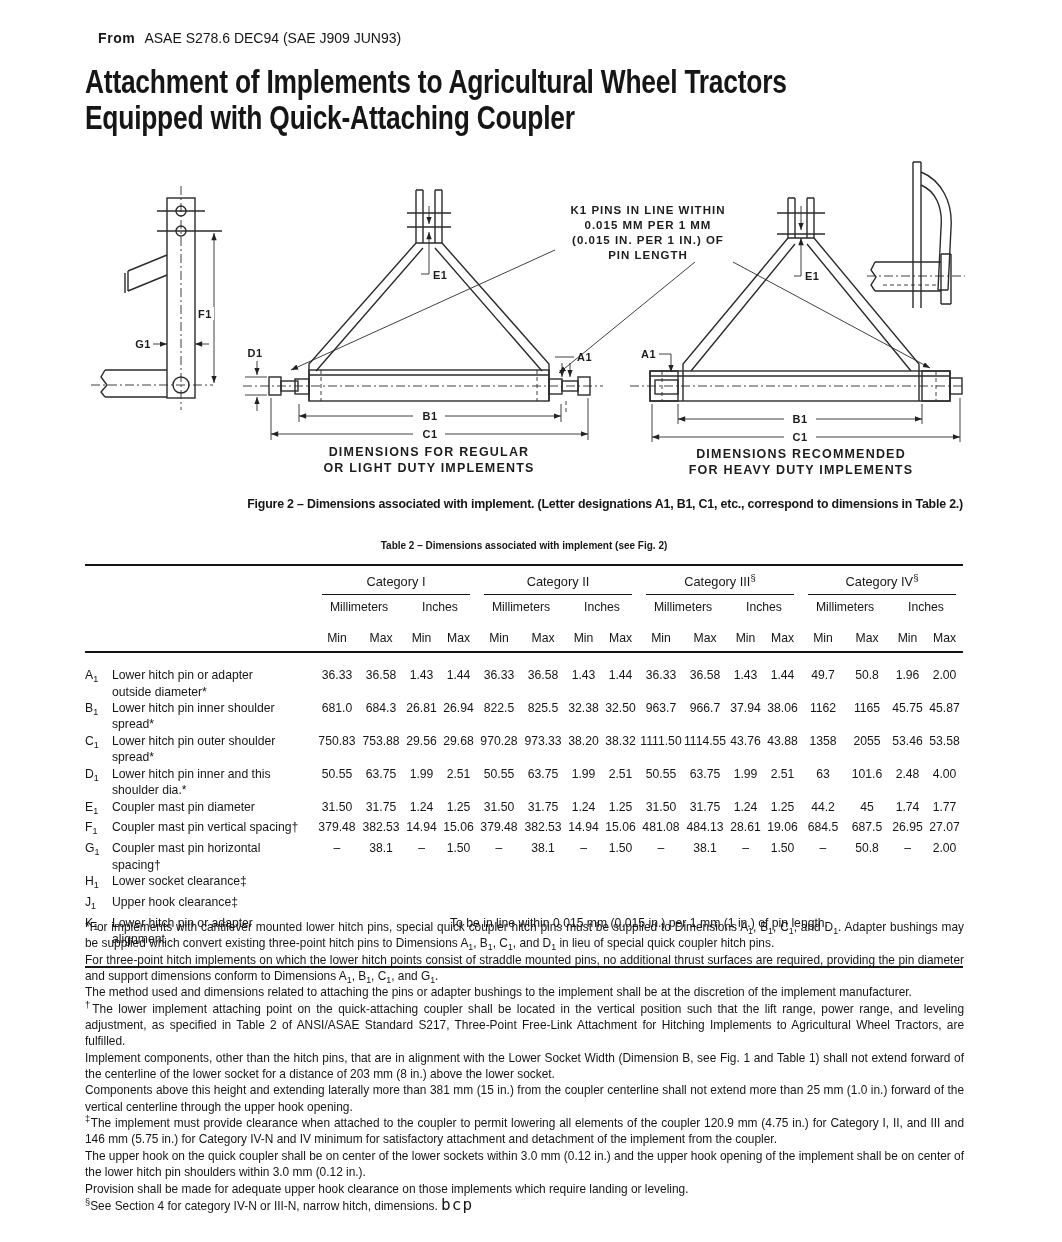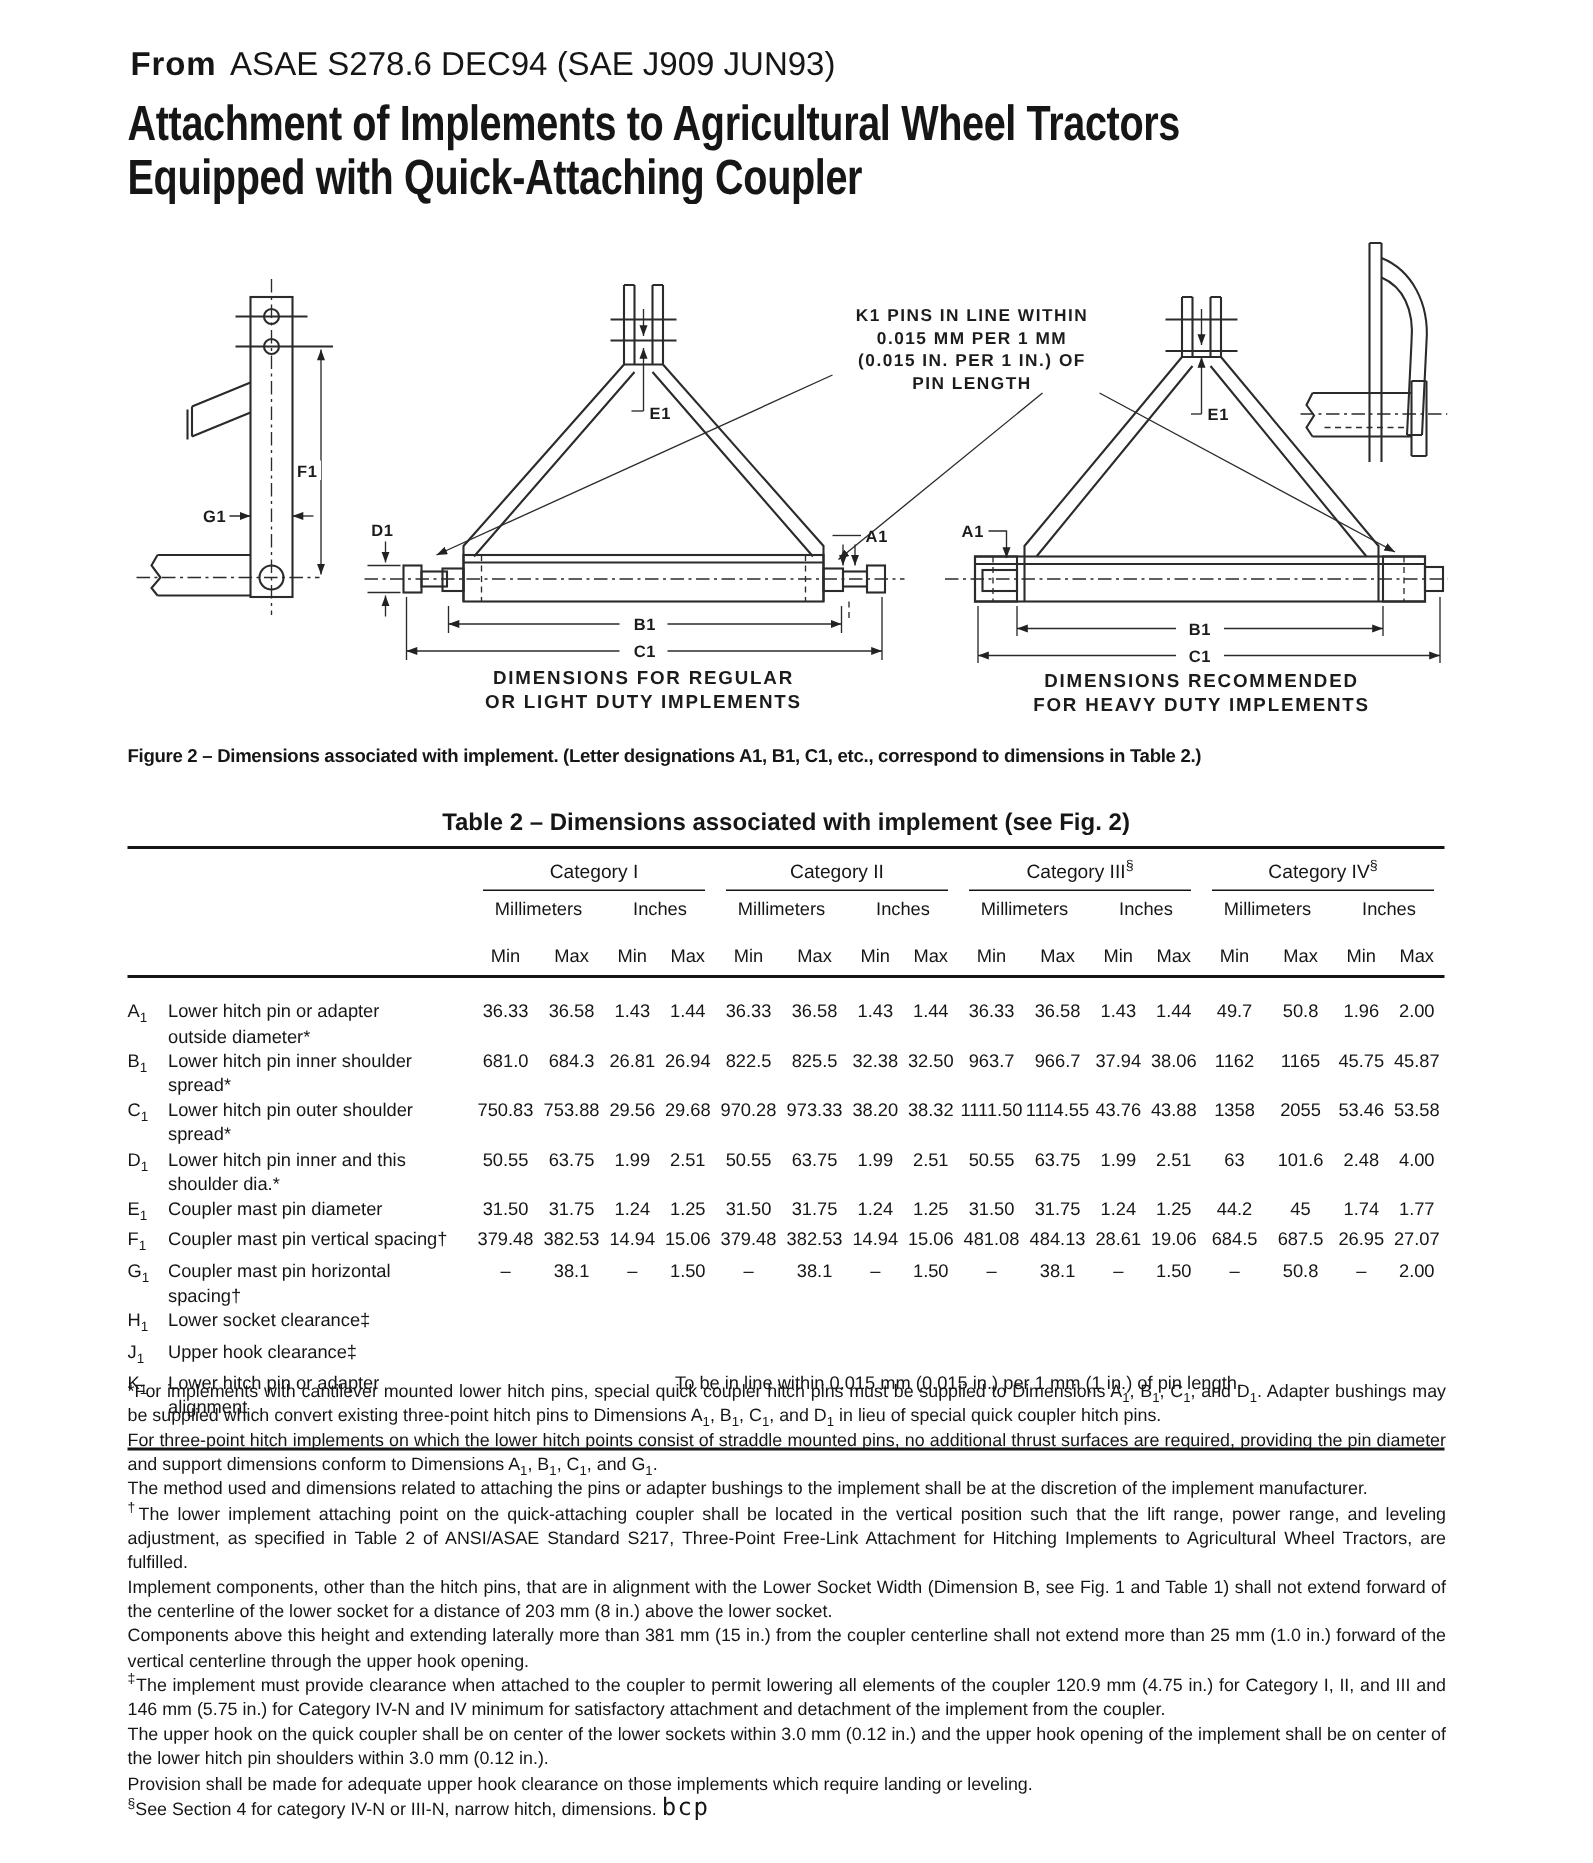--- a/index.html
+++ b/index.html
@@ -1,32 +1,32 @@
 <!DOCTYPE html>
 <html><head>
 <meta charset="utf-8">
 <style>
   html,body{margin:0;padding:0;}
   body{
     width:1062px;height:1242px;position:relative;background:#ffffff;
     color:#161616;font-family:"Liberation Sans",sans-serif;overflow:hidden;
     -webkit-font-smoothing:antialiased;
   }
-  .hdr{position:absolute;left:87px;top:30px;font-size:22px;white-space:nowrap;}
+  .hdr{position:absolute;left:98px;top:30px;font-size:14px;white-space:nowrap;}
   .hdr .from{font-weight:700;letter-spacing:.6px;margin-right:9px;}
   .title{
     position:absolute;left:85px;top:64px;font-size:33px;font-weight:700;
     line-height:36px;letter-spacing:-.3px;transform:scaleX(.8);transform-origin:left top;
     white-space:nowrap;
   }
   svg.fig{position:absolute;left:85px;top:158px;width:880px;height:330px;}
-  .figcap{position:absolute;left:85px;top:497px;width:878px;text-align:left;
+  .figcap{position:absolute;left:85px;top:497px;width:878px;text-align:right;
     font-size:12.4px;font-weight:700;letter-spacing:-.2px;}
   .tabcap{position:absolute;left:85px;top:540px;width:878px;text-align:center;
-    font-size:16px;font-weight:700;}
+    font-size:10px;font-weight:700;}
   .tbl{position:absolute;left:85px;top:564px;width:878px;font-size:12.2px;}
   .rule{border-top:2.2px solid #151515;height:0;}
   .grid{display:grid;grid-template-columns:230px repeat(4,5fr 5fr 4.2fr 4.2fr);}
   .cat-row{margin-top:6px;}
   .cat{grid-column:span 4;}
   .cat-line{margin:0 7px;padding-bottom:5px;border-bottom:1.6px solid #151515;
     text-align:center;font-size:12.8px;}
   .cat-line sup{font-size:9.5px;}
   .units-row{margin-top:5px;}
   .unit{grid-column:span 2;text-align:center;}

